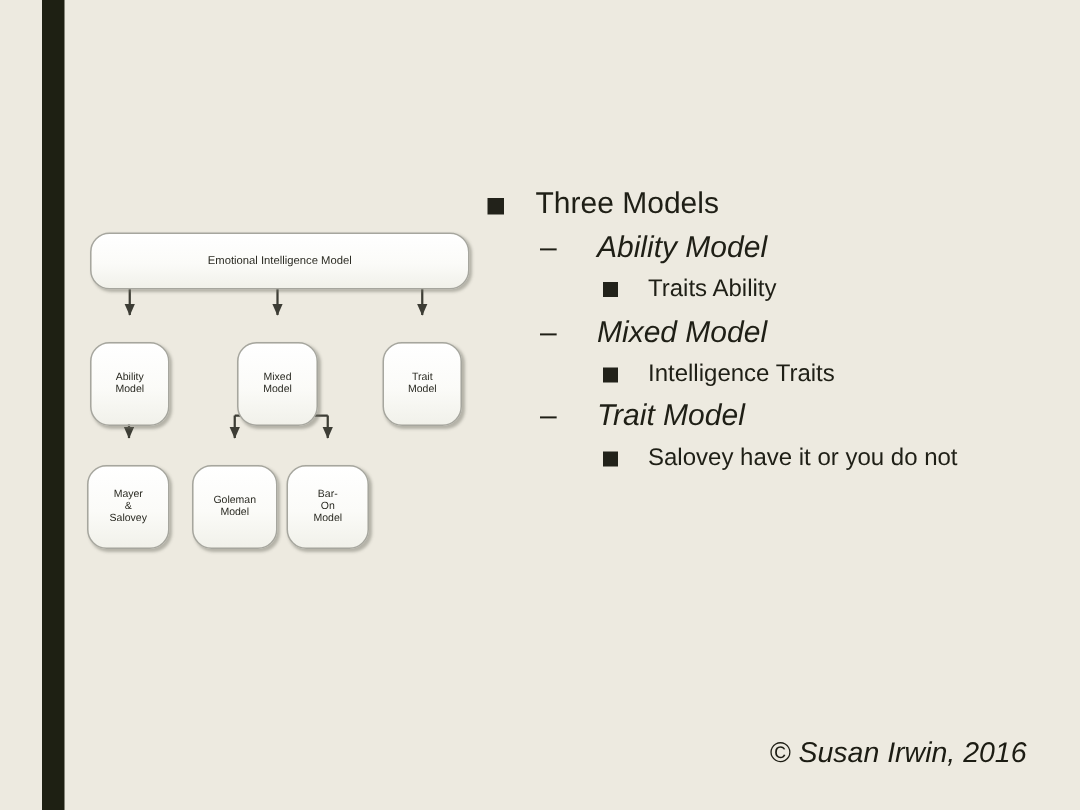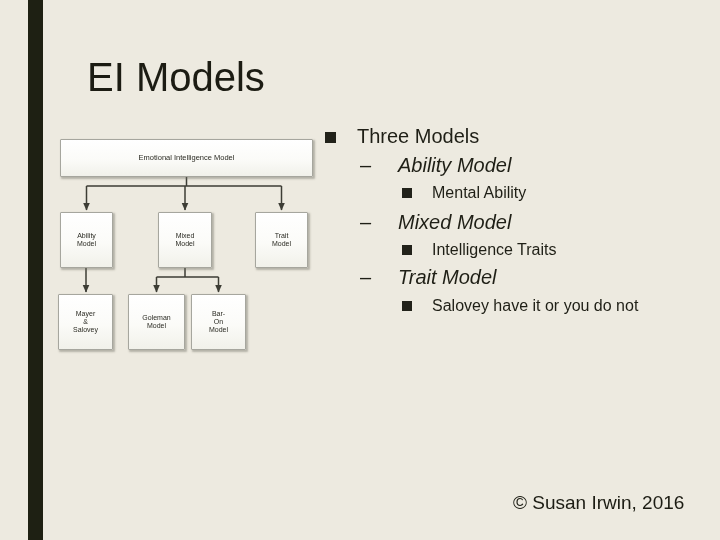--- a/index.html
+++ b/index.html
@@ -22,27 +22,28 @@
     font-size:40px;line-height:40px;letter-spacing:0;
     color:#1c1c13;white-space:nowrap;
   }
   
   .diagram{position:absolute;left:0;top:0;width:720px;height:540px;}
   .connectors{position:absolute;left:0;top:0;pointer-events:none;}
   .node{
     position:absolute;
     background:linear-gradient(180deg,#ffffff 0%,#fbfbf8 55%,#f1f1ea 100%);
     border:1px solid #a6a69e;
-    border-radius:1px;
+    border-radius:13px;
     box-shadow:1.5px 1.5px 2px rgba(110,110,100,0.45);
     display:flex;align-items:center;justify-content:center;
     text-align:center;
     font-size:7px;line-height:8px;color:#2a2a22;
     box-sizing:border-box;
     padding:18px;
+    margin-top:16px;
   }
   .node-root{left:60px;top:139px;width:253px;height:29px;font-size:7.5px;}
   .node-ability{left:60px;top:212px;width:53px;height:56px;}
   .node-mixed{left:158px;top:212px;width:54px;height:56px;}
   .node-trait{left:255px;top:212px;width:53px;height:56px;}
   .node-mayer{left:58px;top:294px;width:55px;height:56px;}
   .node-goleman{left:128px;top:294px;width:57px;height:56px;}
   .node-baron{left:191px;top:294px;width:55px;height:56px;}
   
   .bullet-list{position:absolute;left:320px;top:120px;width:380px;height:220px;}
@@ -60,31 +61,30 @@
   .li-0{top:5px;}
   .li-1{top:34px;}
   .li-2{top:64px;}
   .li-3{top:91px;}
   .li-4{top:121px;}
   .li-5{top:146px;}
   .li-6{top:177px;}
   
   .copyright{
     position:absolute;left:513px;top:492px;
-    font-size:19px;line-height:22px;color:#1c1c13;white-space:nowrap;
+    font-size:19px;line-height:22px;color:#1c1c13;white-space:nowrap;font-style:italic;
   }
 </style>
 </head>
 <body>
 
 <div class="slide">
 
   <div class="accent-bar"></div>
 
-  <div class="slide-title">EI Models</div>
 
   <div class="diagram">
     <svg class="connectors" width="720" height="540" viewBox="0 0 720 540">
       <defs>
         <marker id="arrowhead" markerUnits="userSpaceOnUse" markerWidth="9" markerHeight="8" refX="7.5" refY="3.5" orient="auto">
           <path d="M0,0 L8,3.5 L0,7 Z" fill="#3d3d35"></path>
         </marker>
       </defs>
       <path d="M186.5,168 L186.5,186 M86.5,186 L281.5,186" stroke="#3d3d35" stroke-width="1.5" fill="none"></path>
       <path d="M86.5,186 L86.5,210" stroke="#3d3d35" stroke-width="1.5" fill="none" marker-end="url(#arrowhead)"></path>
@@ -126,21 +126,21 @@
       <span class="txt">Three Models</span>
     </div>
 
     <div class="line lvl2 li-1">
       <span class="dash">–</span>
       <span class="txt">Ability Model</span>
     </div>
 
     <div class="line lvl3 li-2">
       <span class="sq"></span>
-      <span class="txt">Mental Ability</span>
+      <span class="txt">Traits Ability</span>
     </div>
 
     <div class="line lvl2 li-3">
       <span class="dash">–</span>
       <span class="txt">Mixed Model</span>
     </div>
 
     <div class="line lvl3 li-4">
       <span class="sq"></span>
       <span class="txt">Intelligence Traits</span>

